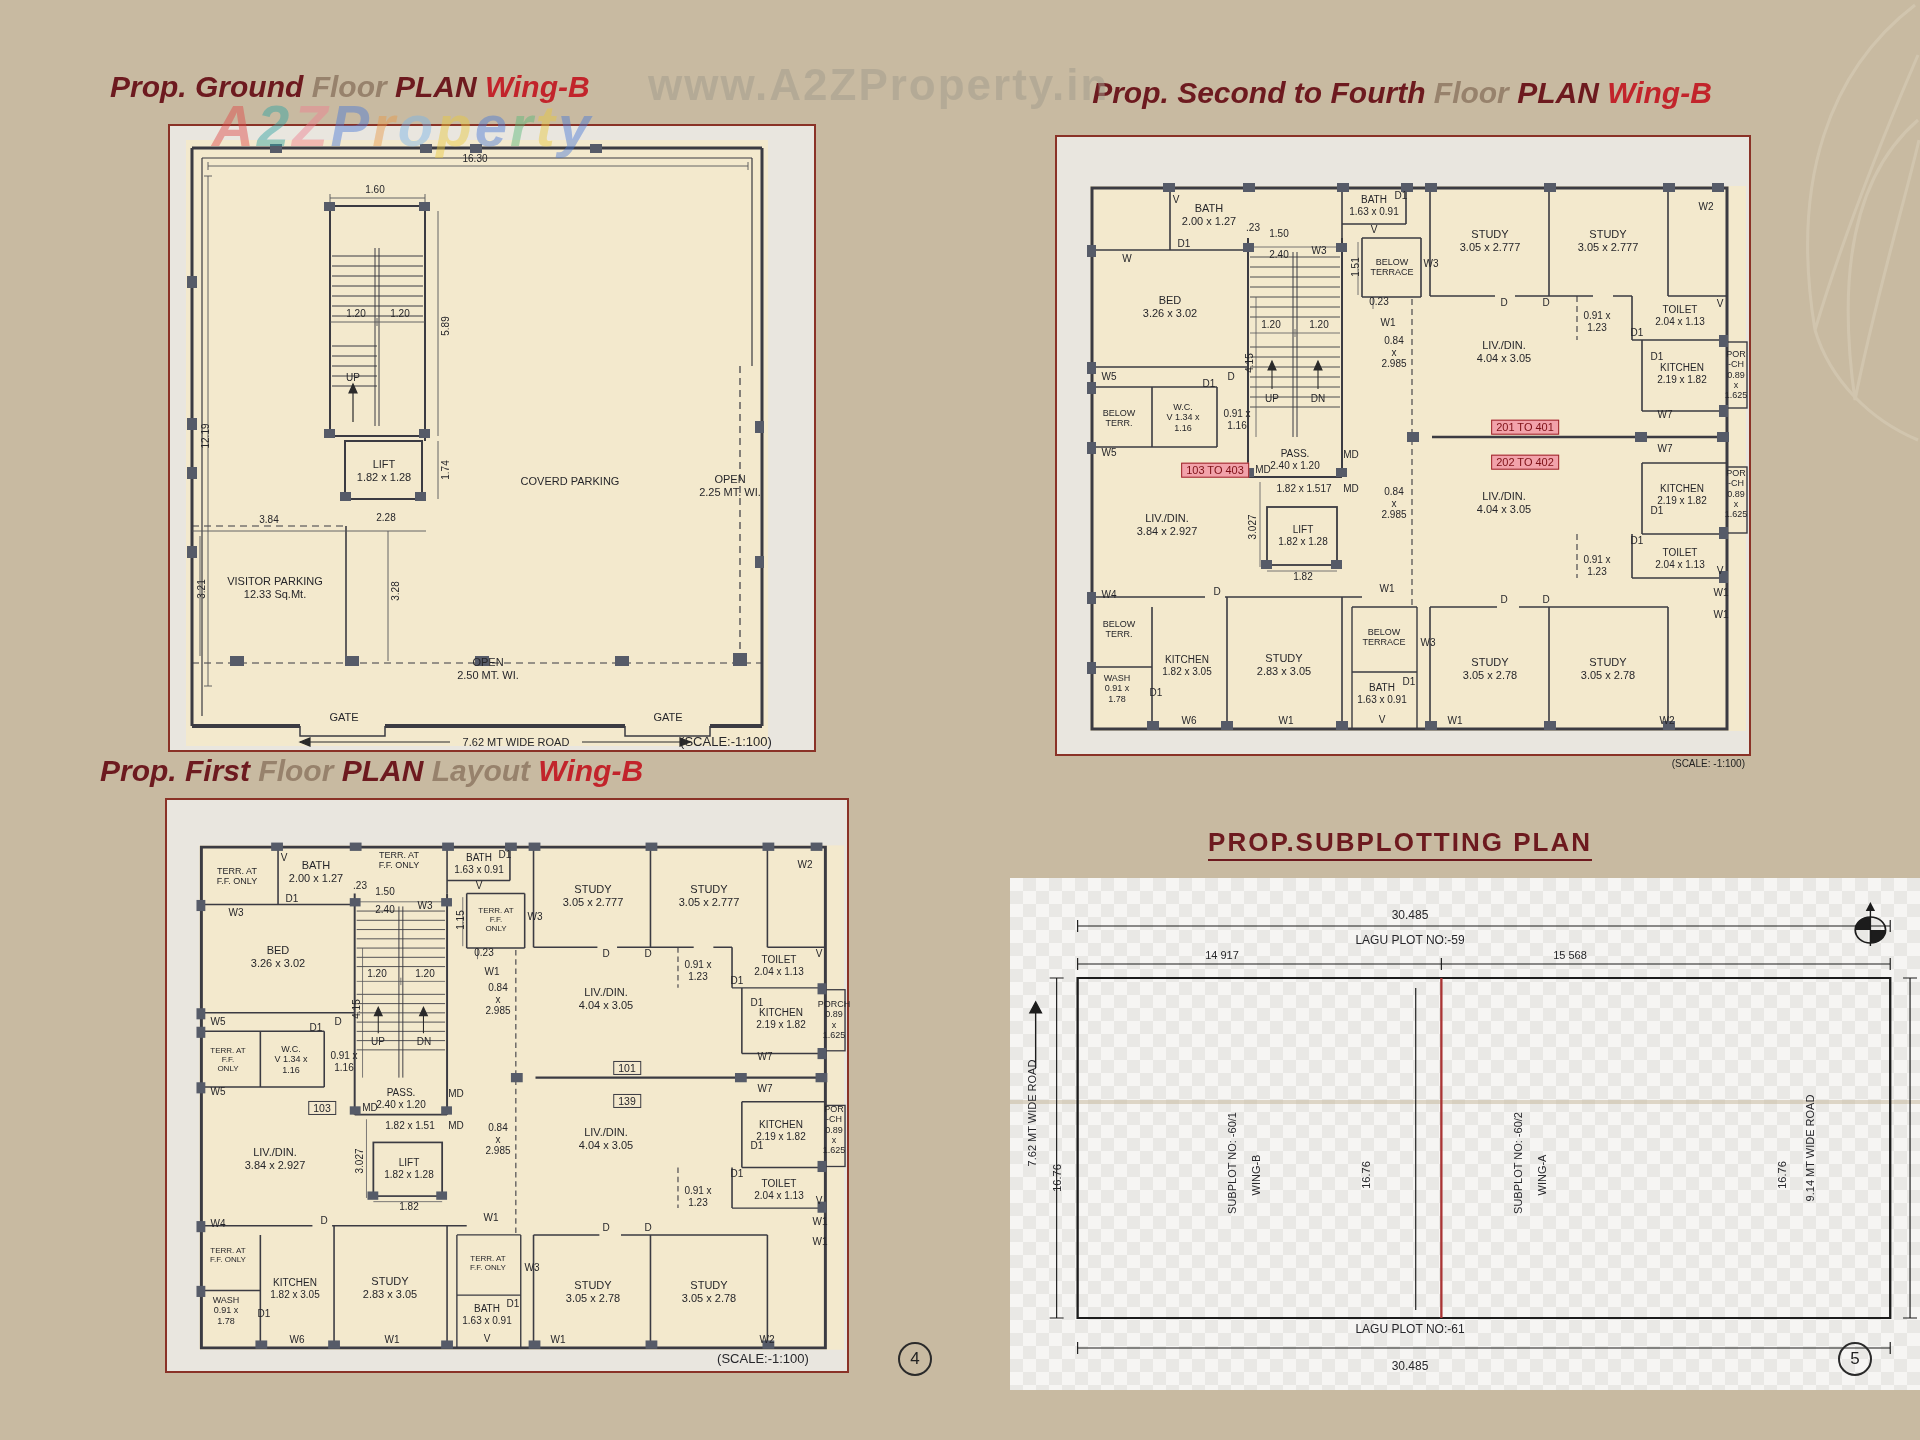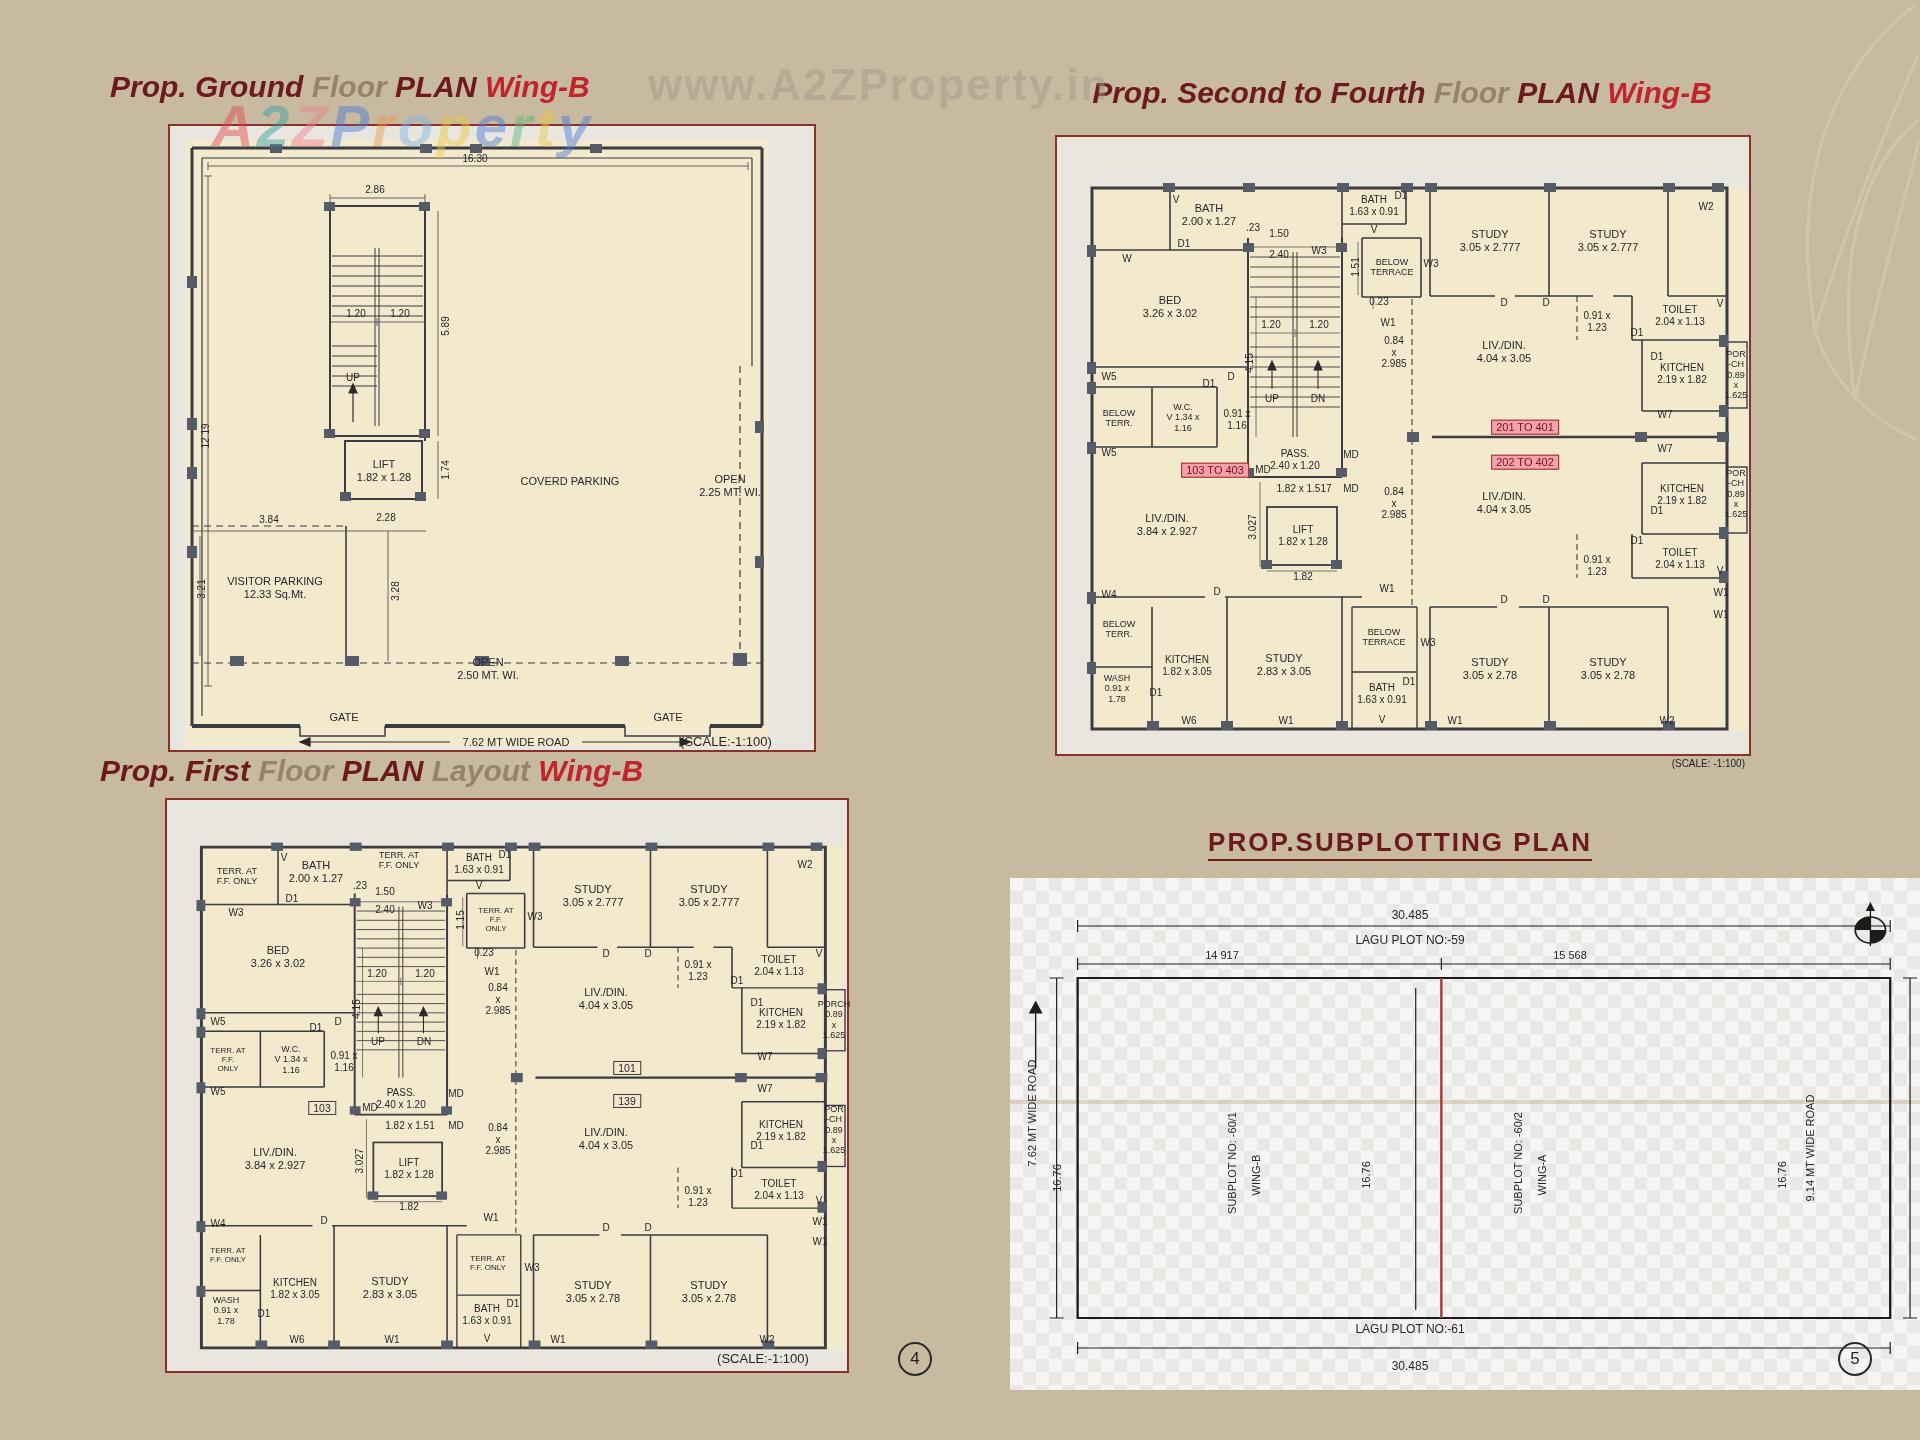--- a/index.html
+++ b/index.html
@@ -124,21 +124,21 @@
           <rect x="305" y="530" width="14" height="10"></rect>
           <rect x="445" y="530" width="14" height="10"></rect>
           <rect x="563" y="527" width="14" height="13"></rect>
         <rect x="585" y="295" width="9" height="12"></rect>
           <rect x="585" y="430" width="9" height="12"></rect>
       </g>
     </svg>
     <div class="labels">
         <div class="lbl dim" style="left: 305px; top: 33px; transform: translate(-50%, -50%);">16.30</div>
         <div class="lbl dim" style="left: 36px; top: 310px; transform: translate(-50%, -50%) rotate(-90deg);">12.19</div>
-        <div class="lbl dim" style="left: 205px; top: 64px; transform: translate(-50%, -50%);">2.86</div>
+        <div class="lbl dim" style="left: 205px; top: 64px; transform: translate(-50%, -50%);">1.60</div>
         <div class="lbl dim" style="left: 186px; top: 188px; transform: translate(-50%, -50%);">1.20</div>
         <div class="lbl dim" style="left: 230px; top: 188px; transform: translate(-50%, -50%);">1.20</div>
         <div class="lbl tag" style="left: 183px; top: 252px; transform: translate(-50%, -50%);">UP</div>
         <div class="lbl dim" style="left: 276px; top: 200px; transform: translate(-50%, -50%) rotate(-90deg);">5.89</div>
         <div class="lbl dim" style="left: 276px; top: 344px; transform: translate(-50%, -50%) rotate(-90deg);">1.74</div>
         <div class="lbl room" style="left: 214px; top: 345px; transform: translate(-50%, -50%);">LIFT
 1.82 x 1.28</div>
         <div class="lbl room" style="left: 400px; top: 355px; transform: translate(-50%, -50%);">COVERD PARKING</div>
         <div class="lbl room" style="left: 560px; top: 360px; transform: translate(-50%, -50%);">OPEN
 2.25 MT. WI.</div>

